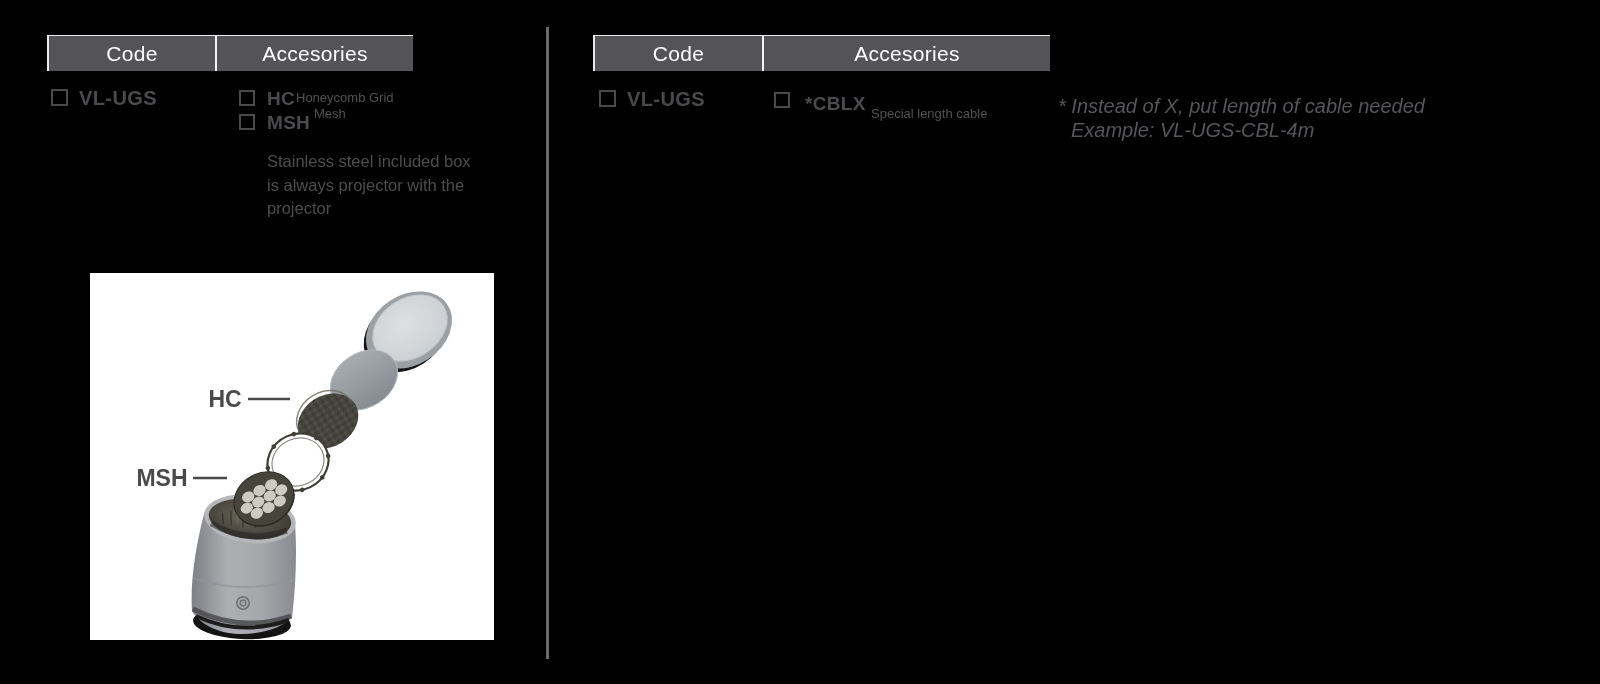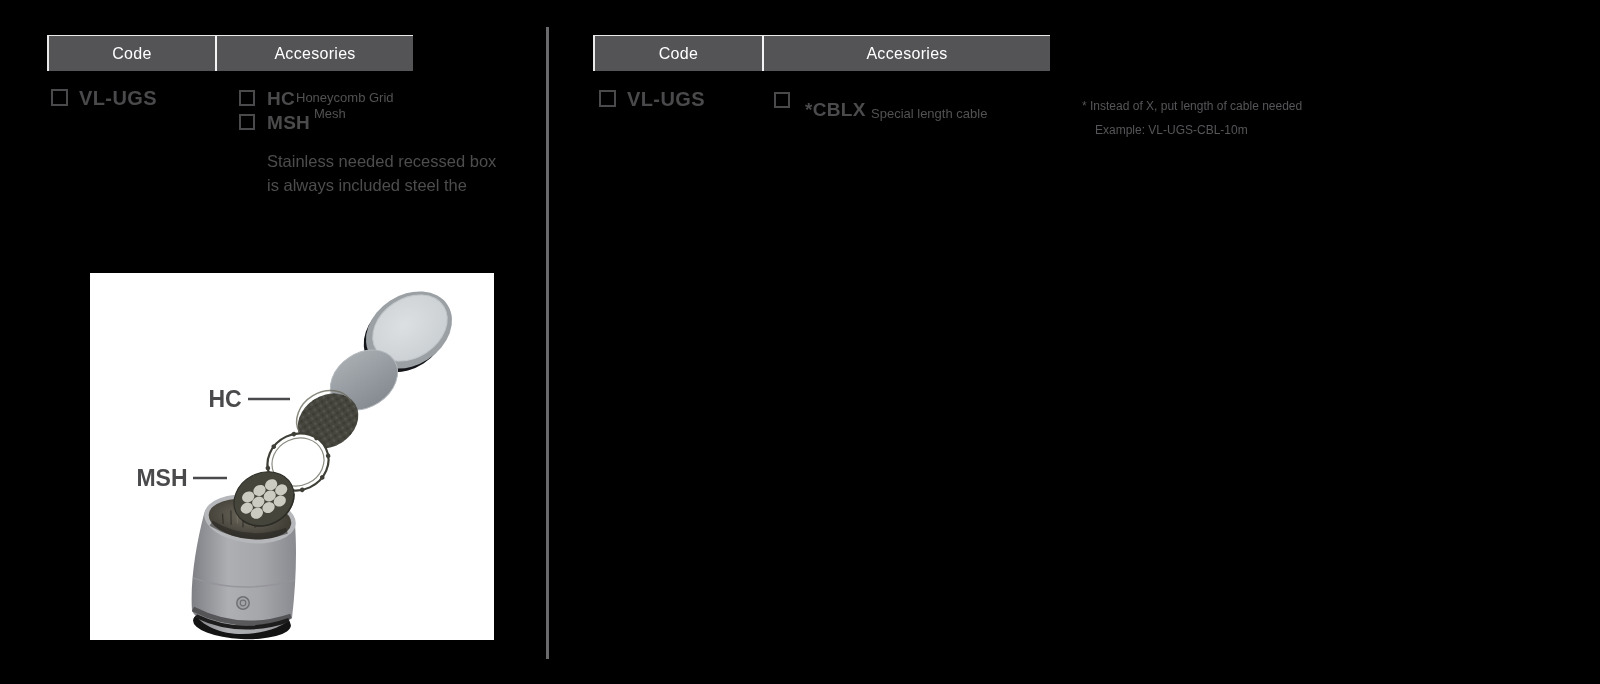--- a/index.html
+++ b/index.html
@@ -7,34 +7,34 @@
     position:relative;width:1600px;height:684px;background:#000;overflow:hidden;
     font-family:"Liberation Sans", sans-serif;
   }
   
   .tblhead{
     position:absolute;height:36px;background:#545356;display:flex;box-sizing:border-box;
     border-top:1.5px solid #e9e9e9;border-left:2px solid #e9e9e9;
   }
   .tblhead .cell{
     display:flex;align-items:center;justify-content:center;
-    color:#fff;font-size:16px;letter-spacing:.3px;
+    color:#fff;font-size:21px;letter-spacing:.3px;
   }
   .cellsep{width:2px;height:100%;background:#f4f4f4;}
   
   .checkbox{
     position:absolute;width:13px;height:13px;border:2.5px solid #4a4a4c;background:transparent;
   }
   .checkbox.small{width:12px;height:12px;border-width:2.2px;}
   
   .codebold{position:absolute;font-weight:bold;font-size:20px;color:#4a4a4c;letter-spacing:.4px;white-space:nowrap;text-align:right;}
   .accbold{position:absolute;font-weight:bold;font-size:19px;color:#4b4b4d;letter-spacing:.3px;white-space:nowrap;}
   .desc{position:absolute;font-size:13px;color:#525254;white-space:nowrap;}
   .note{position:absolute;font-size:16.5px;line-height:23.5px;color:#4d4d4f;}
-  .footnote{position:absolute;font-size:12px;line-height:24px;color:#56565a;white-space:nowrap;margin-left:24px;}
+  .footnote{position:absolute;font-style:italic;font-size:20px;line-height:24px;color:#56565a;white-space:nowrap;}
   .footnote .indent{padding-left:13px;}
   .vdivider{position:absolute;width:3px;background:#6a6a6d;}
   
   .imagebox{position:absolute;background:#fff;border:2px solid #000;}
   svg text{font-family:"Liberation Sans", sans-serif;}
 </style>
 </head>
 <body>
 
 <div class="canvas">
@@ -52,22 +52,23 @@
 
     <div class="checkbox small" style="left:239px;top:90px;"></div>
     <div class="accbold" style="left:267px;top:88px;">HC</div>
     <div class="desc" style="left:296px;top:90px;">Honeycomb Grid</div>
 
     <div class="checkbox small" style="left:239px;top:114px;"></div>
     <div class="accbold" style="left:267px;top:112px;">MSH</div>
     <div class="desc" style="left:314px;top:106px;">Mesh</div>
 
     <div class="note" style="left:267px;top:150px;">
-      <div>Stainless needed recessed box</div>
-      <div>is always included steel the</div>
+      <div>Stainless steel included box</div>
+      <div>is always projector with the</div>
+      <div>projector</div>
     </div>
 
     <div class="imagebox" style="left:88px;top:271px;width:404px;height:367px;">
       <svg width="404" height="367" viewBox="0 0 404 367">
         <defs>
           <linearGradient id="bodyGrad" x1="0" y1="0" x2="1" y2="0">
             <stop offset="0" stop-color="#7f8085"></stop>
             <stop offset="0.35" stop-color="#aeafb3"></stop>
             <stop offset="0.65" stop-color="#a6a7ab"></stop>
             <stop offset="1" stop-color="#8a8b90"></stop>
@@ -176,22 +177,22 @@
     <div class="tblhead" style="left:593px;top:35px;width:457px;">
       <div class="cell" style="width:167px;">Code</div>
       <div class="cellsep"></div>
       <div class="cell" style="flex:1;">Accesories</div>
     </div>
 
     <div class="checkbox" style="left:599px;top:90px;"></div>
     <div class="codebold" style="left:627px;top:88px;">VL-UGS</div>
 
     <div class="checkbox small" style="left:774px;top:92px;"></div>
-    <div class="accbold" style="left:805px;top:99px;">*CBLX</div>
+    <div class="accbold" style="left:805px;top:93px;">*CBLX</div>
     <div class="desc" style="left:871px;top:106px;">Special length cable</div>
 
     <div class="footnote" style="left:1058px;top:94px;">
       <div><span>*</span> <span>Instead of X, put length of cable needed</span></div>
-      <div class="indent">Example: VL-UGS-CBL-10m</div>
+      <div class="indent">Example: VL-UGS-CBL-4m</div>
     </div>
   </div>
 
 </div>
 
 </body></html>

